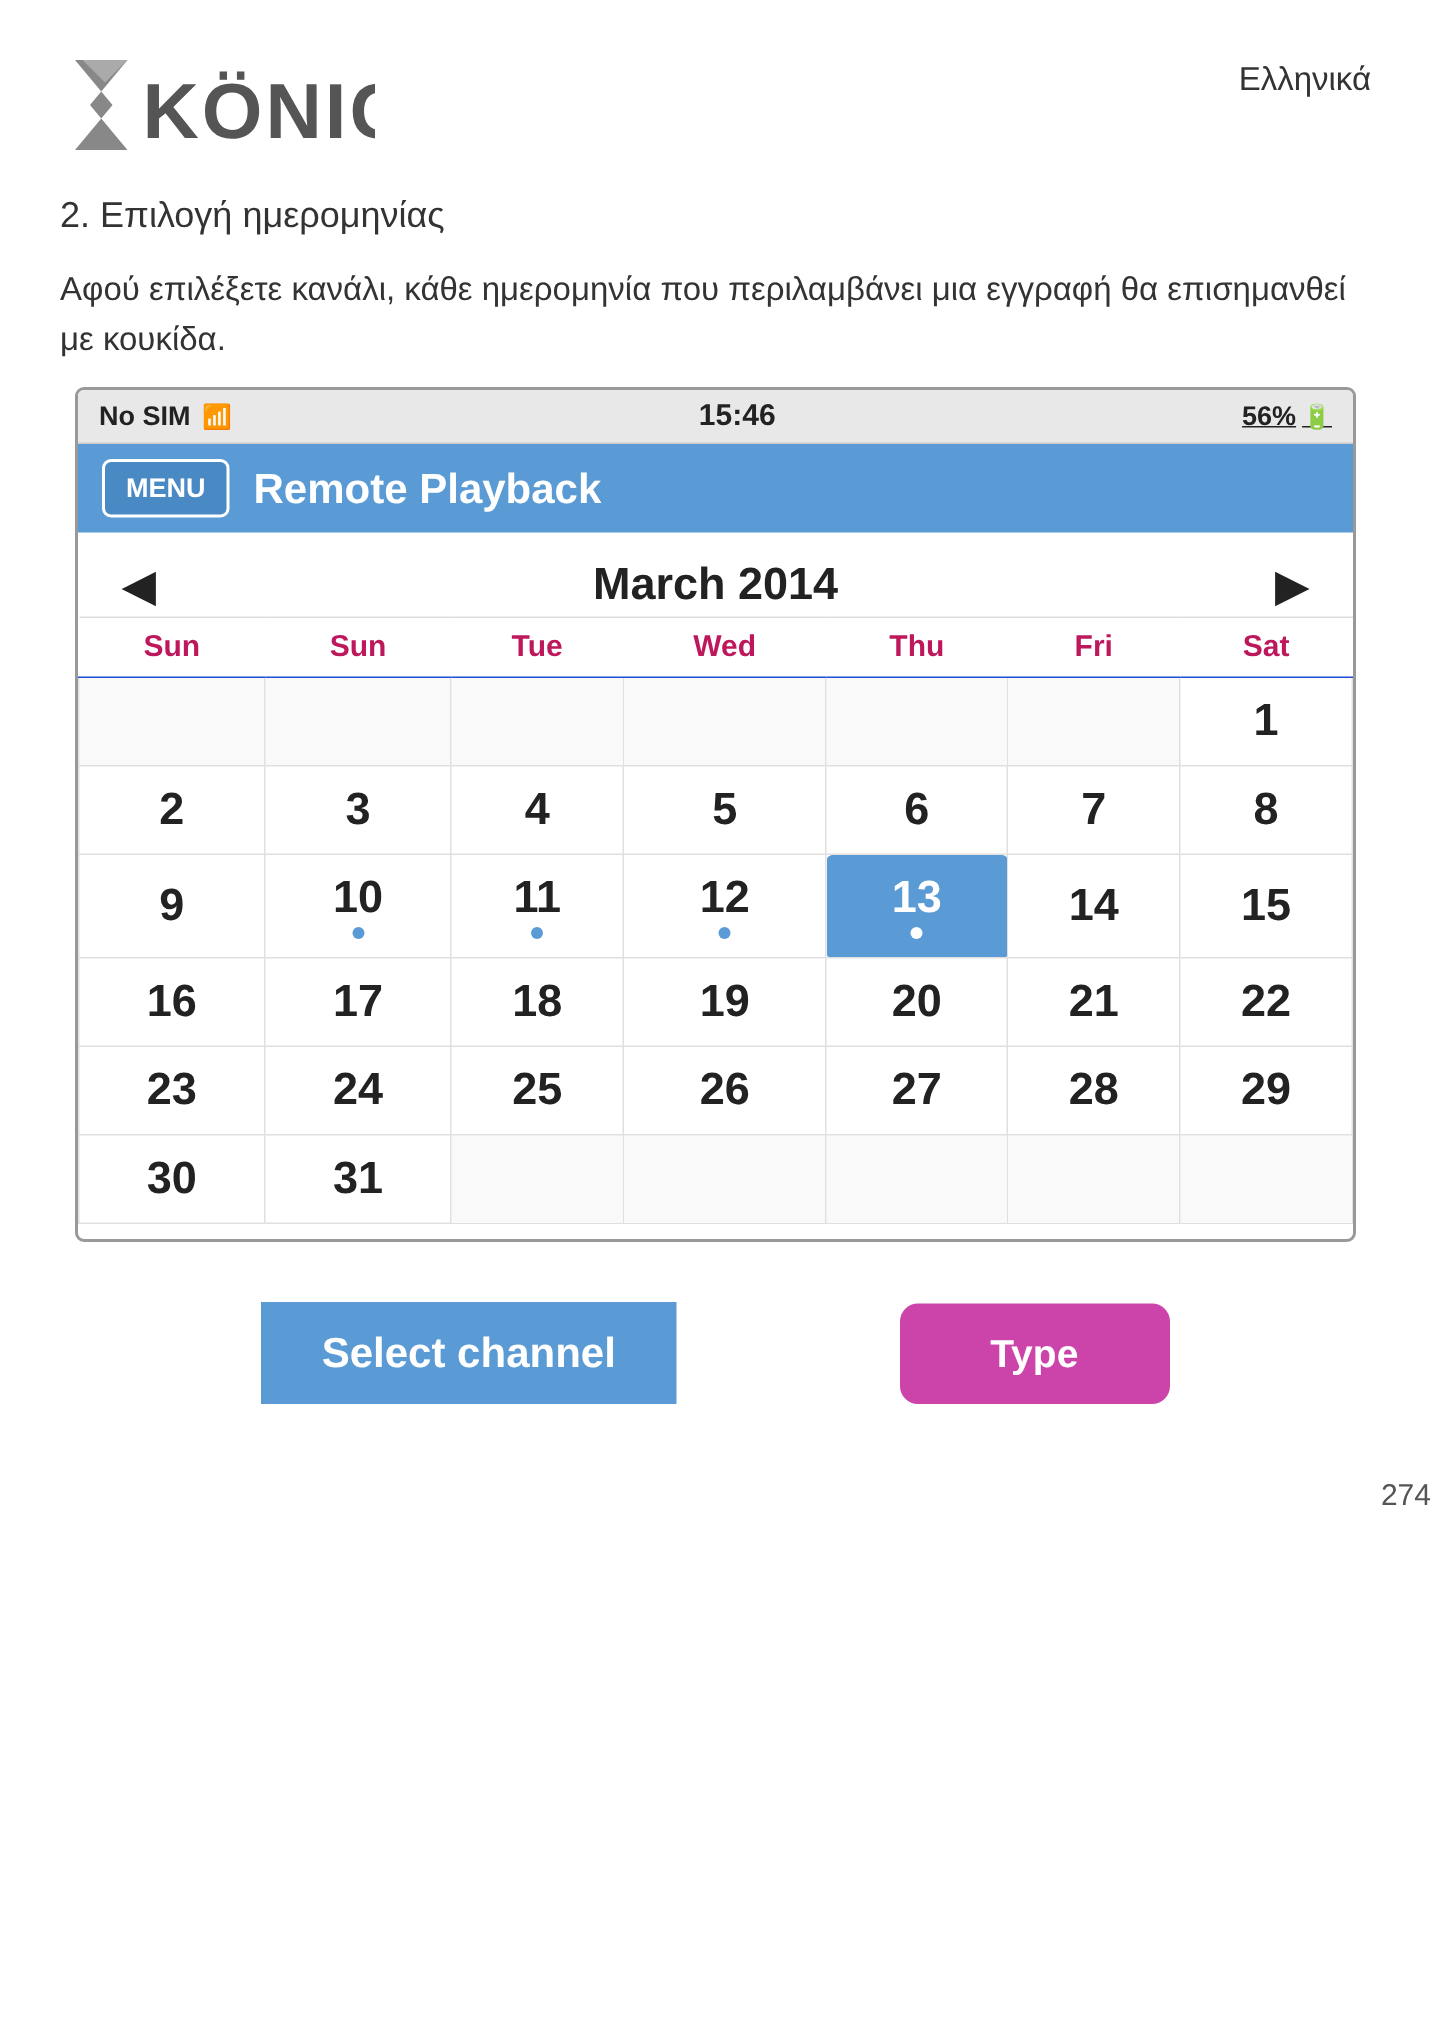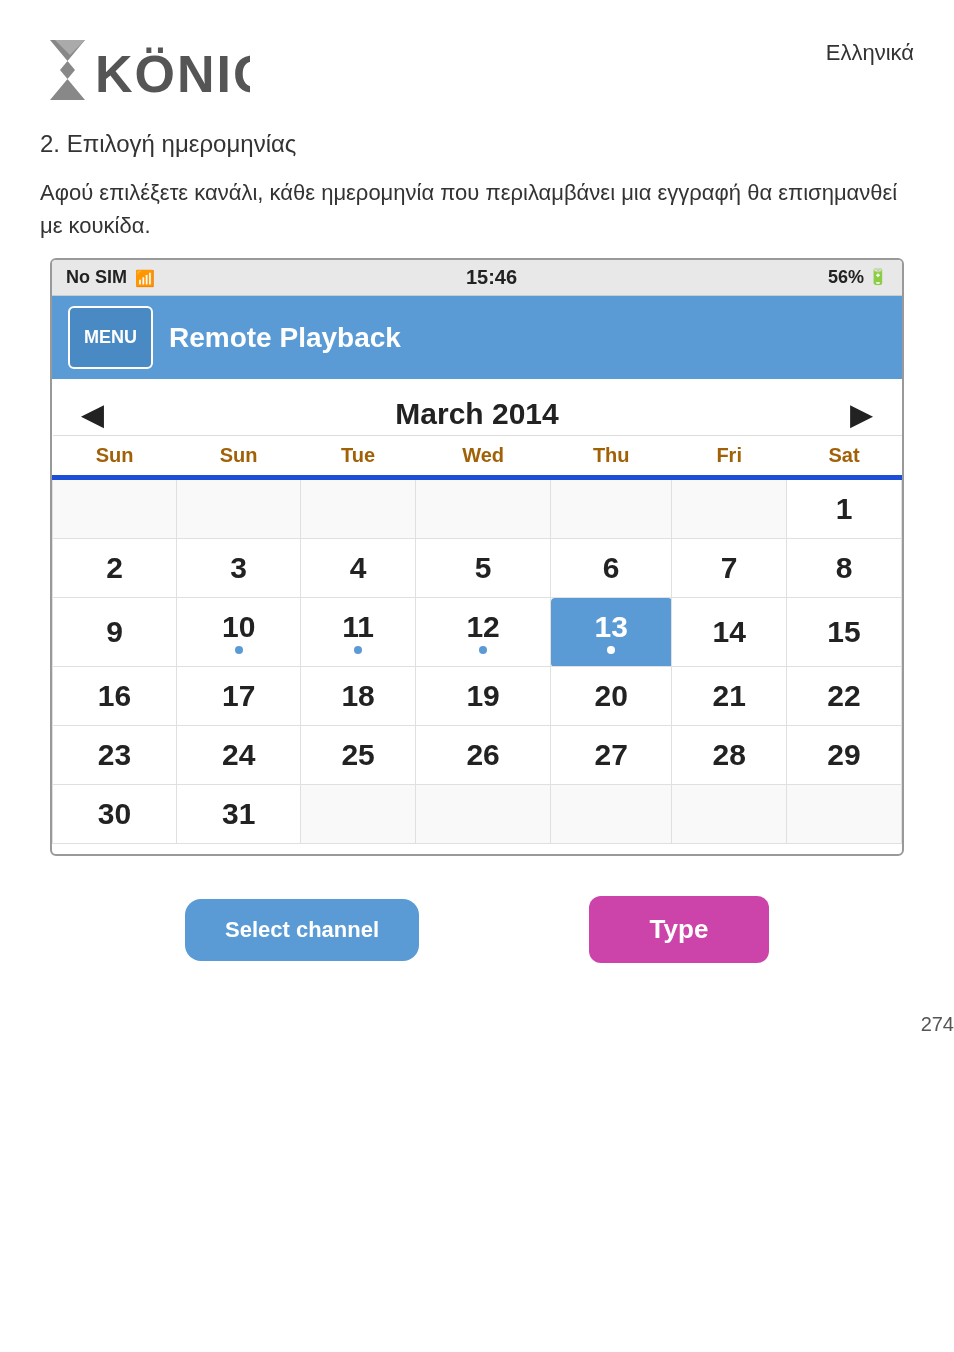--- a/index.html
+++ b/index.html
@@ -82,40 +82,41 @@
       gap: 8px;
     }
 
     .status-center {
       font-weight: bold;
       font-size: 20px;
     }
 
     .status-right {
       display: flex;
-      align-items: flex-start;
+      align-items: flex-end;
       gap: 4px;
       font-size: 18px;
+      text-decoration: underline;
     }
 
     
     .app-header {
       background: #5b9bd5;
       display: flex;
       align-items: center;
       padding: 10px 16px;
       gap: 16px;
     }
 
     .menu-btn {
       background: #4a8ac4;
       color: white;
       border: 2px solid white;
       border-radius: 6px;
-      padding: 19px 14px;
+      padding: 7px 14px;
       font-size: 18px;
       font-weight: bold;
       cursor: pointer;
     }
 
     .app-title {
       color: white;
       font-size: 28px;
       font-weight: bold;
       flex: 1;
@@ -158,24 +159,24 @@
 
     .cal-grid {
       width: 100%;
       border-collapse: collapse;
     }
 
     .cal-grid th {
       text-align: center;
       font-size: 20px;
       font-weight: bold;
-      color: #a16207;
+      color: #be185d;
       padding: 8px 4px;
       border-top: 1px solid #ddd;
-      border-bottom: 5px solid #1d4ed8;
+      border-bottom: 1px solid #1d4ed8;
     }
 
     .cal-grid td {
       text-align: center;
       font-size: 30px;
       font-weight: bold;
       color: #222;
       padding: 12px 4px;
       border: 1px solid #e0e0e0;
       cursor: pointer;
@@ -211,23 +212,23 @@
       display: flex;
       justify-content: space-around;
       align-items: center;
       padding: 40px 60px 20px 60px;
     }
 
     .btn-channel {
       background: #5b9bd5;
       color: white;
       border: none;
-      border-radius: 16px;
+      border-radius: 0;
       padding: 18px 40px;
-      font-size: 22px;
+      font-size: 28px;
       font-weight: bold;
       cursor: pointer;
       min-width: 220px;
       text-align: center;
     }
 
     .btn-type {
       background: #cc44aa;
       color: #ffffff;
       border: none;

